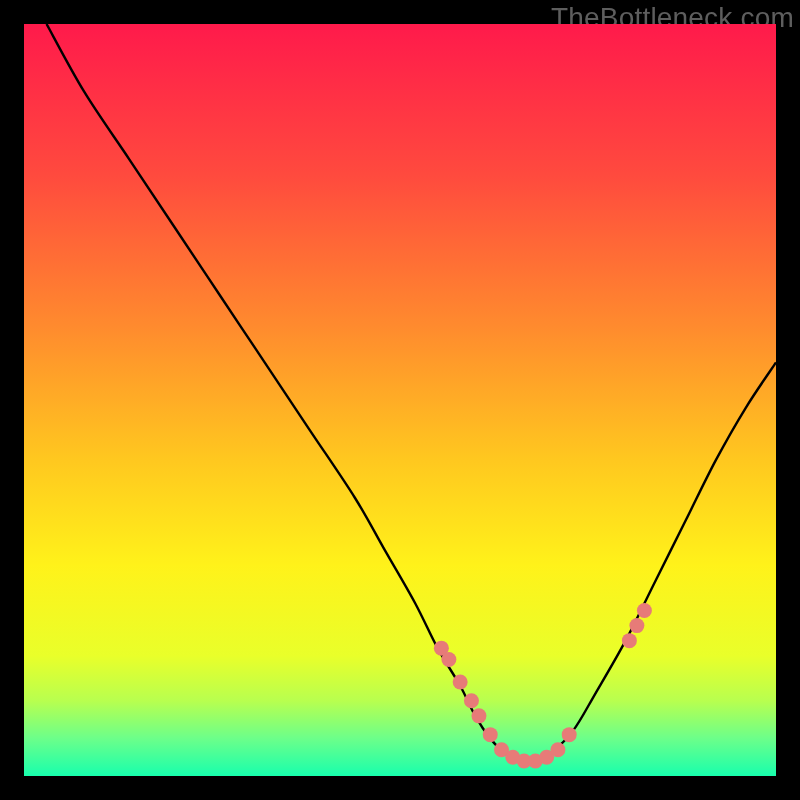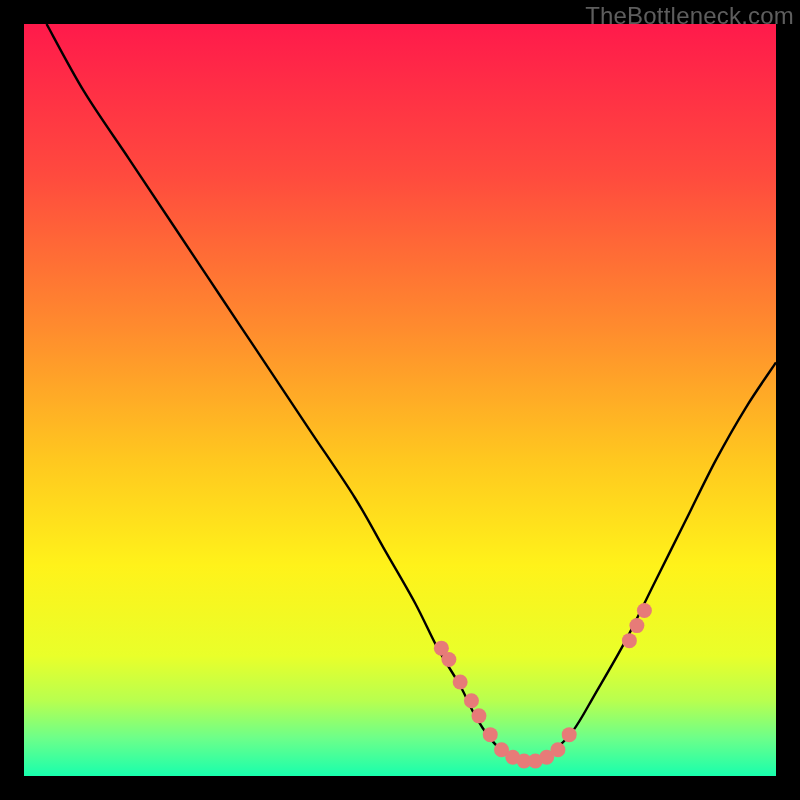--- a/index.html
+++ b/index.html
@@ -24,21 +24,21 @@
     left: 0;
     top: 0;
     width: 752px;
     height: 752px;
   }
   .watermark {
     position: absolute;
     top: 2px;
     right: 6px;
     color: #5e5e5e;
-    font-size: 24px;
+    font-size: 28px;
     letter-spacing: 0.2px;
     font-weight: 400;
   }
   svg { display: block; }
 </style>
 </head>
 <body>
 
 <div class="watermark">TheBottleneck.com</div>
 

